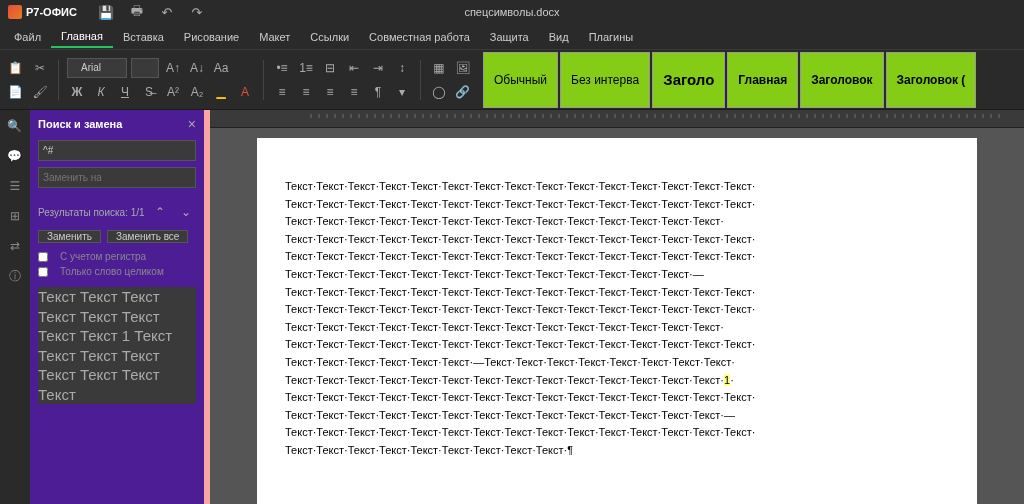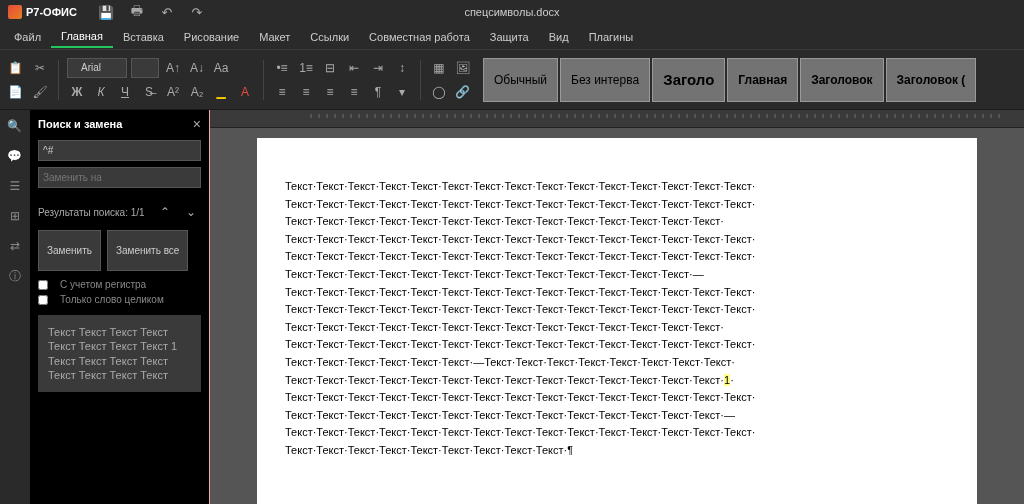--- a/index.html
+++ b/index.html
@@ -24,44 +24,44 @@
 .tool-group { display: flex; flex-direction: column; gap: 4px; }
 .tool-row { display: flex; align-items: center; gap: 4px; }
 .tool-btn { width: 20px; height: 20px; display: flex; align-items: center; justify-content: center; color: #aaa; font-size: 12px; cursor: pointer; }
 .tool-sep { width: 1px; height: 40px; background: #444; margin: 0 4px; }
 .font-select { background: #3a3a3a; border: 1px solid #555; color: #ccc; font-size: 10px; padding: 2px 13px; height: 20px; }
 .font-size { width: 28px; }
 .font-name { width: 60px; }
 
 
 .style-gallery { display: flex; gap: 2px; flex: 1; overflow: hidden; margin-left: 6px; }
-.style-item { background: #737373; color: #000; padding: 5px 10px; height: 44px; display: flex; align-items: center; justify-content: center; font-size: 12px; border: 1px solid #999; white-space: nowrap; min-width: 70px; }
+.style-item { background: #84cc16; color: #000; padding: 5px 10px; height: 56px; display: flex; align-items: center; justify-content: center; font-size: 12px; border: 1px solid #999; white-space: nowrap; min-width: 70px; }
 .style-item.heading { font-size: 15px; font-weight: bold; }
 .style-item.heading-b { font-weight: bold; }
 
 
 .content-area { display: flex; height: calc(504px - 110px); }
 
 
 .left-bar { width: 30px; background: #2a2a2a; display: flex; flex-direction: column; align-items: center; padding-top: 6px; gap: 10px; }
 .left-bar .tool-btn { color: #888; }
 
 
-.search-panel { width: 180px; background: #000000; padding: 6px 8px; border-right: 1px solid #fca5a5; }
+.search-panel { width: 180px; background: #4c1d95; padding: 6px 8px; border-right: 6px solid #fca5a5; }
 .search-header { display: flex; justify-content: space-between; align-items: center; margin-bottom: 8px; }
 .search-title { color: #fff; font-size: 11px; font-weight: bold; }
 .search-close { color: #aaa; cursor: pointer; font-size: 14px; }
 .search-input { width: 100%; background: #3a3a3a; border: 1px solid #555; color: #ccc; padding: 4px; font-size: 10px; margin-bottom: 6px; }
 .search-results { color: #aaa; font-size: 10px; display: flex; justify-content: space-between; align-items: center; margin: 8px 0; }
 .search-arrows { display: flex; gap: 6px; }
 .search-buttons { display: flex; gap: 6px; margin-bottom: 8px; }
-.search-btn { background: #3a3a3a; border: 1px solid #555; color: #ccc; padding: 14px 8px; font-size: 10px; cursor: pointer; }
+.search-btn { background: #3a3a3a; border: 1px solid #555; color: #ccc; padding: 0 8px; font-size: 10px; cursor: pointer; }
 .search-check { display: flex; align-items: center; gap: 12px; font-size: 10px; color: #888; margin-bottom: 4px; }
 .search-check input { width: 10px; height: 10px; }
-.search-result-box { background: #3a3a3a; padding: 10px; font-size: 11px; color: #aaa; line-height: 1.3; margin-top: 10px; }
+.search-result-box { background: #3a3a3a; padding: 0; font-size: 15px; color: #aaa; line-height: 1.3; margin-top: 10px; }
 
 
 .doc-area { flex: 1; background: #555; overflow: hidden; position: relative; }
 .ruler { height: 18px; background: #3a3a3a; border-bottom: 1px solid #222; position: relative; }
 .ruler-inner { position: absolute; left: 100px; right: 20px; top: 4px; height: 10px; background: linear-gradient(to right, #555 0, #555 2px, transparent 2px, transparent 8px) repeat-x; background-size: 8px 4px; }
 .page { background: #fff; margin: 10px auto 0; width: 720px; min-height: 500px; padding: 40px 28px 28px 28px; color: #000; font-size: 11px; line-height: 1.6; font-family: Arial; white-space: nowrap; overflow: hidden; }
 .page .hl { background: #ffff88; }
 </style>
 </head>
 <body>

